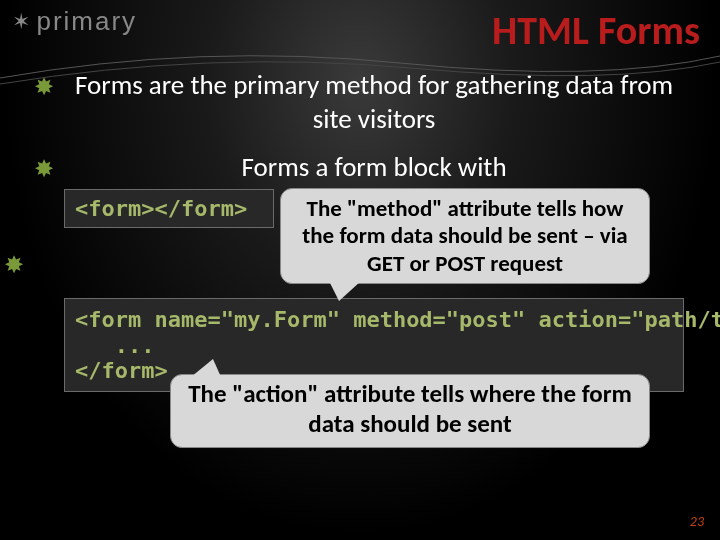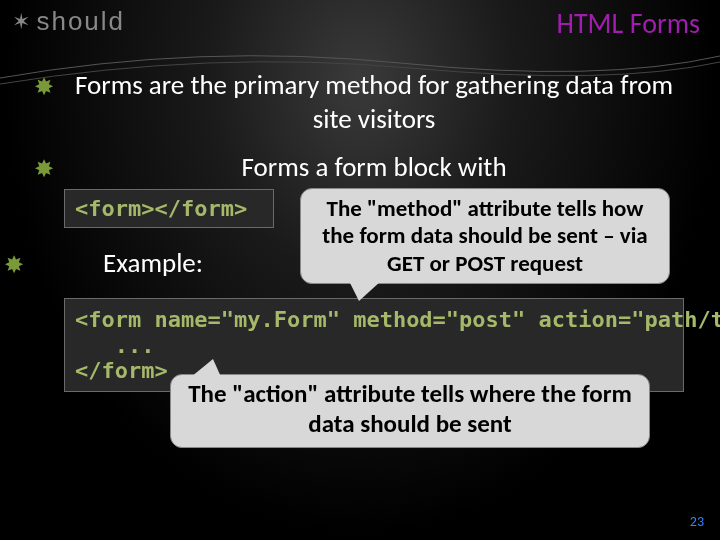--- a/index.html
+++ b/index.html
@@ -36,23 +36,23 @@
     font-size: 26px;
     letter-spacing: 2px;
     font-weight: 300;
     font-family: Arial, sans-serif;
   }
   .logo-icon {
     font-size: 22px;
     color: #888;
   }
   .title {
-    font-size: 28px;
-    font-weight: normal;
-    color: #a21caf;
+    font-size: 40px;
+    font-weight: bold;
+    color: #b91c1c;
     font-family: Calibri, Arial, sans-serif;
   }
   .content {
     padding: 8px 34px 0 34px;
   }
   .bullet-line {
     display: flex;
     align-items: flex-start;
     font-size: 27px;
     margin-bottom: 2px;
@@ -62,21 +62,21 @@
   .bullet {
     color: #7a9a3a;
     font-size: 24px;
     margin-right: 8px;
     margin-top: 4px;
   }
   .bullet-text { flex: 1; text-align: center; }
   .row {
     display: flex;
     align-items: center;
-    gap: 26px;
+    gap: 6px;
     margin-top: 4px;
   }
   .code-box-small {
     background: #282828;
     border: 1px solid #6a6a6a;
     padding: 6px 10px;
     font-family: Consolas, monospace;
     font-size: 22px;
     color: #a6b86a;
     font-weight: bold;
@@ -139,35 +139,36 @@
     width: 0; height: 0;
     border-left: 22px solid transparent;
     border-right: 8px solid transparent;
     border-bottom: 18px solid #d8d8d8;
   }
   .page-num {
     position: absolute;
     bottom: 10px;
     right: 16px;
     font-size: 14px;
-    color: #3b82f6;
+    color: #c2410c;
+    font-style: italic;
   }
 </style>
 </head>
 <body>
 
 <svg class="swoosh" viewBox="0 0 720 60">
   <path d="M0,40 Q200,5 400,25 T720,18" stroke="#555" stroke-width="1" fill="none"></path>
   <path d="M0,46 Q210,12 410,30 T720,24" stroke="#444" stroke-width="1" fill="none"></path>
 </svg>
 
 <div class="header">
   <div class="logo">
     <span class="logo-icon">✶</span>
-    <span>should</span>
+    <span>primary</span>
   </div>
   <div class="title">HTML Forms</div>
 </div>
 
 <div class="content">
 
   <div class="bullet-line">
     <span class="bullet">✸</span>
     <span class="bullet-text">Forms are the primary method for gathering data from site visitors</span>
   </div>
@@ -175,21 +176,20 @@
   <div class="bullet-line mt">
     <span class="bullet">✸</span>
     <span class="bullet-text">Forms a form block with</span>
   </div>
 
   <div class="row">
     <div style="display:flex;flex-direction:column;">
       <div class="code-box-small">&lt;form&gt;&lt;/form&gt;</div>
       <div class="bullet-line" style="margin-top:18px;margin-left:-30px;">
         <span class="bullet">✸</span>
-        <span class="bullet-text">Example:</span>
       </div>
     </div>
     <div class="callout callout1">
       <span>The "method" attribute tells how the form data should be sent – via GET or POST request</span>
       <div class="callout-tail1"></div>
     </div>
   </div>
 
   <div class="code-box-large">&lt;form name="my.Form" method="post" action="path/to/some-script.php"&gt;
    ...

